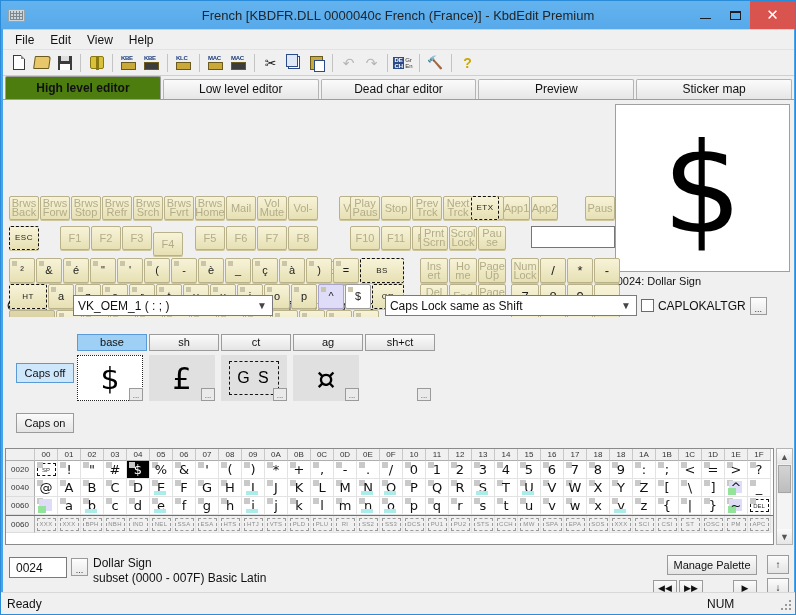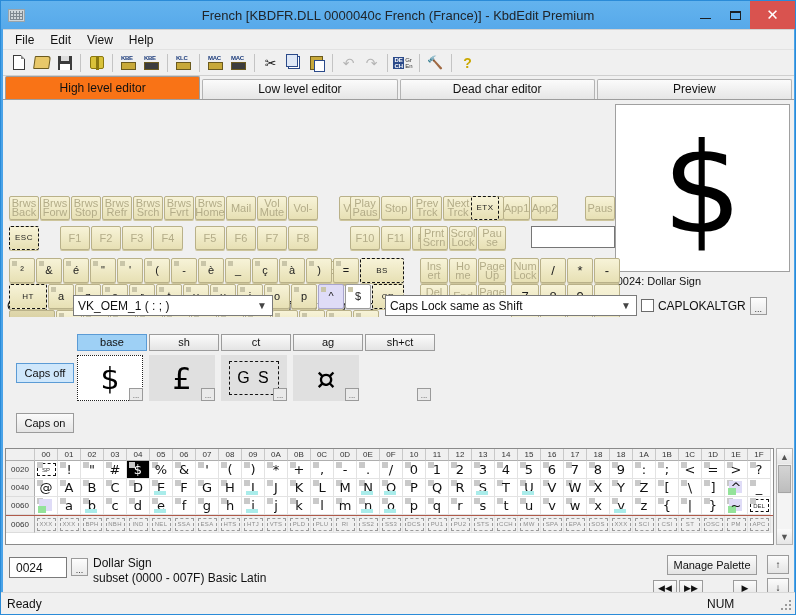--- a/index.html
+++ b/index.html
@@ -103,21 +103,21 @@
   #tabs { display: flex; height: 23px; padding: 0 2px; background: #f0f0f0; gap: 2px; align-items: flex-end; }
   .tab {
     flex: 1; height: 20px; line-height: 19px; text-align: center;
     background: linear-gradient(#fbfbfb,#e6e6e6);
     border: 1px solid #b4b4b4; border-bottom: none;
     font-size: 12px; color: #111;
     border-radius: 2px 2px 0 0;
   }
   .tab.active {
     height: 23px; line-height: 22px;
-    background: #f97316; border-color: #9d9d9d; font-weight: normal;
+    background: #4d7c0f; border-color: #9d9d9d; font-weight: bold;
   }
   
   #kbpanel {
     height: 192px; min-height:192px; display: flex;
     background: #f0f0f0; border-top: 1px solid #9d9d9d; position: relative;
   }
   #kbd { position: relative; width: 612px; height: 192px; }
   .key {
     position: absolute;
     background: linear-gradient(#f7f3d8,#e7e0b4);
@@ -416,20 +416,21 @@
       <div class="tb-btn">
           <span class="ic-help">?</span>
         </div>
     </div>
 
     <div id="tabs">
       <div class="tab active">High level editor</div>
       <div class="tab">Low level editor</div>
       <div class="tab">Dead char editor</div>
       <div class="tab">Preview</div>
+      <div class="tab">Sticker map</div>
     </div>
 
     <div id="kbpanel">
       <div id="kbd">
         <div id="kb-textbox"></div>
       <div class="key dim two" style="left: 6px; top: 96px; width: 30px; height: 24px;"><span>Brws
 Back</span></div>
           <div class="key dim two" style="left: 37px; top: 96px; width: 30px; height: 24px;"><span>Brws
 Forw</span></div>
           <div class="key dim two" style="left: 68px; top: 96px; width: 30px; height: 24px;"><span>Brws
@@ -481,21 +482,21 @@
           </div>
           <div class="key dim" style="left: 57px; top: 126px; width: 30px; height: 24px;">
             <span>F1</span>
           </div>
           <div class="key dim" style="left: 88px; top: 126px; width: 30px; height: 24px;">
             <span>F2</span>
           </div>
           <div class="key dim" style="left: 119px; top: 126px; width: 30px; height: 24px;">
             <span>F3</span>
           </div>
-          <div class="key dim" style="left: 150px; top: 126px; width: 30px; height: 24px;">
+          <div class="key dim" style="left: 150px; top: 132px; width: 30px; height: 24px;">
             <span>F4</span>
           </div>
           <div class="key dim" style="left: 192px; top: 126px; width: 30px; height: 24px;">
             <span>F5</span>
           </div>
           <div class="key dim" style="left: 223px; top: 126px; width: 30px; height: 24px;">
             <span>F6</span>
           </div>
           <div class="key dim" style="left: 254px; top: 126px; width: 30px; height: 24px;">
             <span>F7</span>

